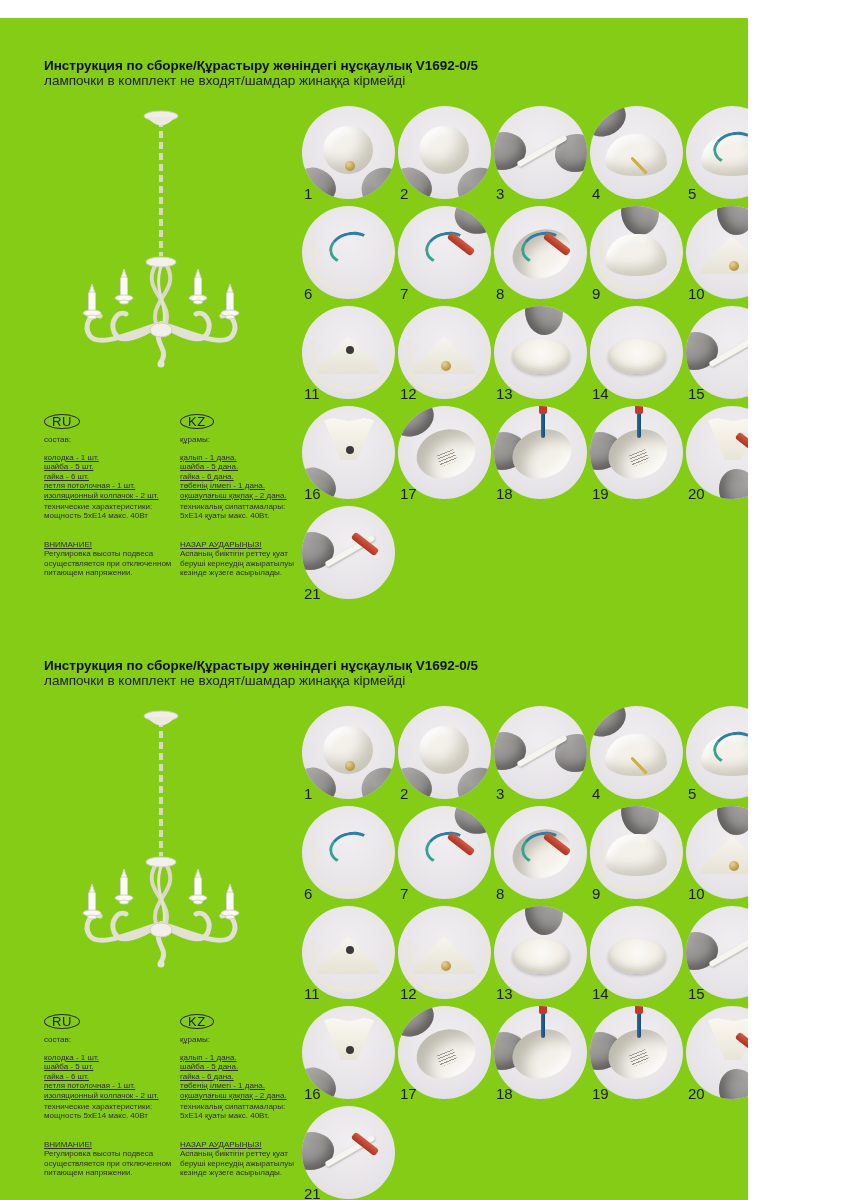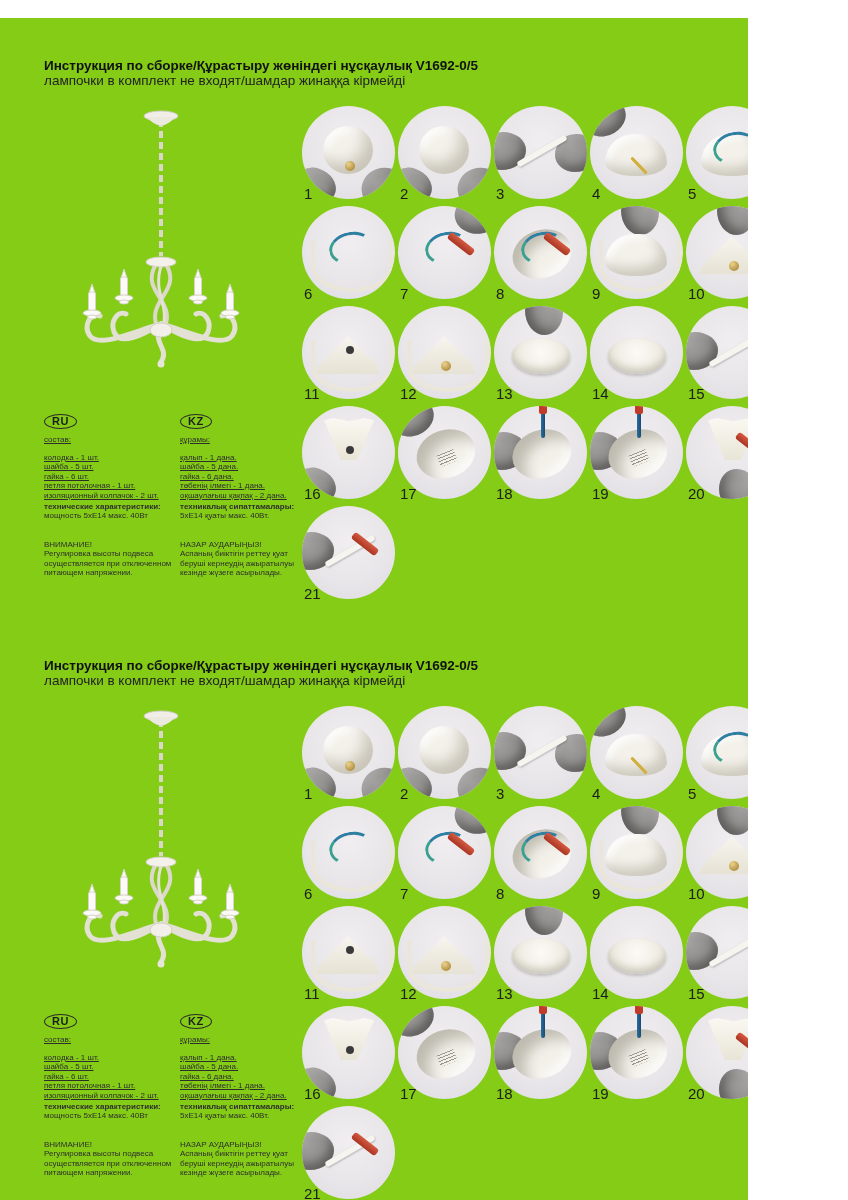--- a/index.html
+++ b/index.html
@@ -76,25 +76,25 @@
       transform:rotate(46deg);border-radius:2px;}
   [data-scene~="acc-dark"] .a2{display:block;left:44px;top:40px;width:8px;height:8px;border-radius:50%;background:#3a3a3a;}
   [data-scene~="acc-label"] .a2{display:block;left:40px;top:46px;width:18px;height:12px;
       background:repeating-linear-gradient(180deg,#9a968c 0 1px,transparent 1px 3px);transform:rotate(-22deg);}
 
   
   .info{position:absolute;top:396px;font-size:8px;line-height:9.5px;color:#2e2e2e;}
   .info-ru{left:44px;width:136px;}
   .info-kz{left:180px;width:132px;}
   .badge{display:inline-block;border:1.2px solid #2b2b2b;border-radius:50%;padding:1.5px 7px 2px;
-         font-size:11px;font-weight:bold;letter-spacing:.5px;color:#1c1c1c;text-align:center;}
-  .comp{margin-top:6px;margin-bottom:8px;text-decoration:underline;}
+         font-size:13px;font-weight:normal;letter-spacing:.5px;color:#1c1c1c;text-align:center;}
+  .comp{margin-top:6px;margin-bottom:8px;}
   .parts{margin-bottom:1.5px;text-decoration:underline;}
-  .tech-label{margin-top:0;font-weight:bold;}
-  .warn-label{margin-top:19px;}
+  .tech-label{margin-top:0;}
+  .warn-label{margin-top:19px;text-decoration:underline;}
   .warn-text{margin-top:0;}
 </style>
 </head>
 <body>
 
 <div class="page">
 
   <section class="sheet">
 
     <h1 class="title">Инструкция по сборке/Құрастыру жөніндегі нұсқаулық V1692-0/5</h1>

